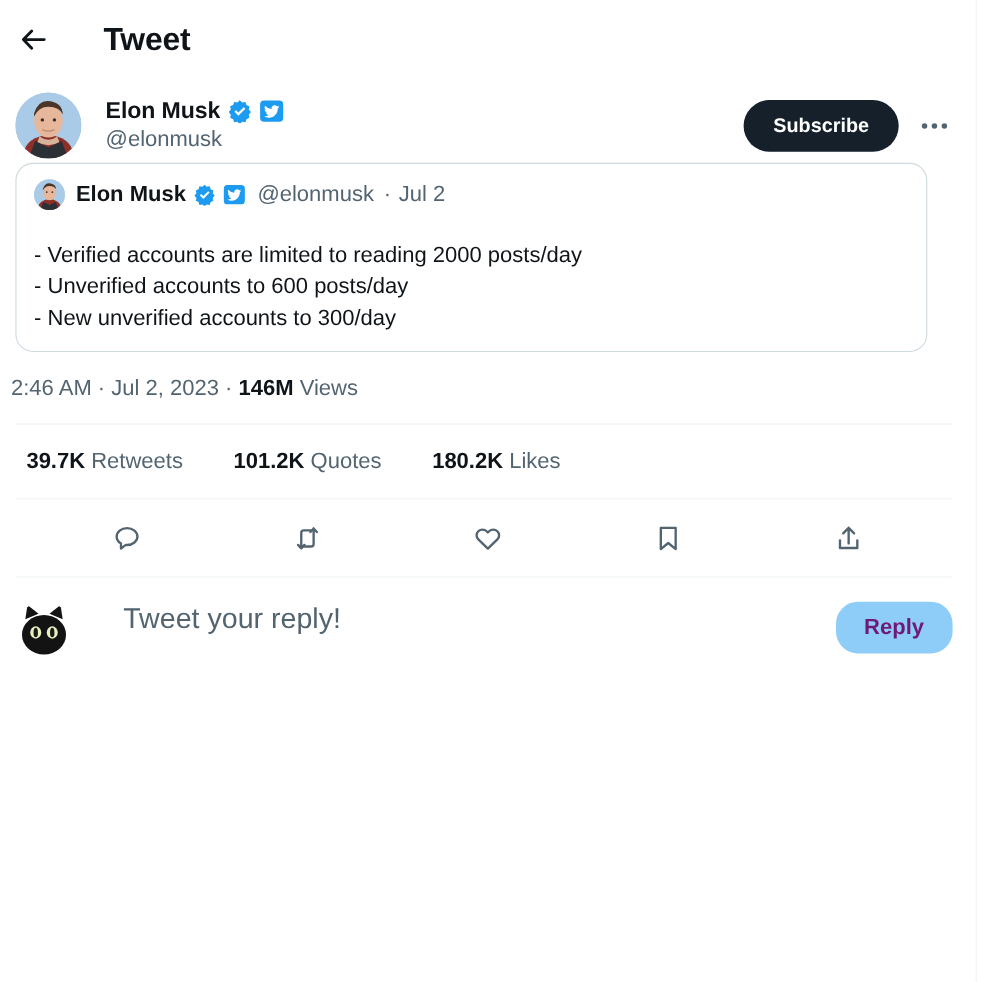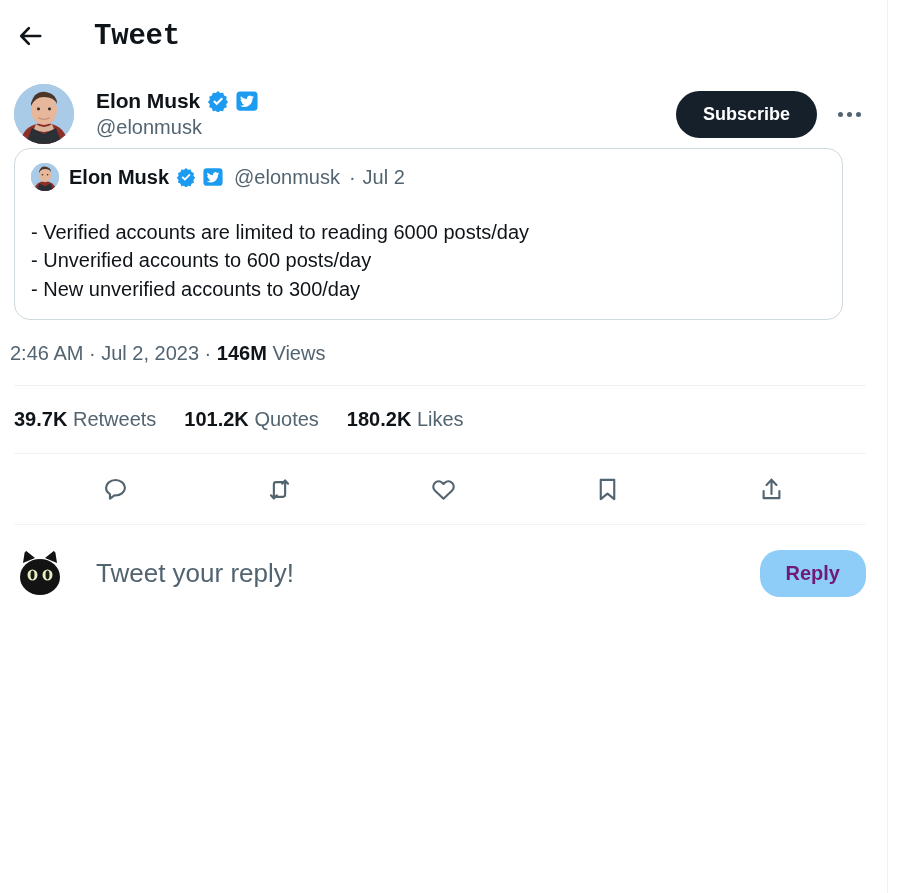--- a/index.html
+++ b/index.html
@@ -32,21 +32,20 @@
     height: 893px;
     background: #ffffff;
   }
 
   
   .header {
     display: flex;
     align-items: center;
     height: 72px;
     padding-left: 12px;
-    font-family: Liberation Mono, monospace;
   }
   .back-btn {
     width: 38px; height: 38px;
     display: flex; align-items: center; justify-content: center;
     border-radius: 50%;
     cursor: pointer;
     color: #0f1419;
     flex: 0 0 auto;
   }
   .header-title {
@@ -176,22 +175,22 @@
   }
   .meta-row b { color: #0f1419; font-weight: bold; }
   .rule {
     height: 1px;
     background: #eff3f4;
     margin: 0 21px 0 14px;
   }
   .stats-row {
     display: flex;
     align-items: center;
-    gap: 28px;
-    padding: 22px 14px;
+    gap: 46px;
+    padding: 22px 24px;
     font-size: 20px;
     color: #536471;
   }
   .stat b { color: #0f1419; font-weight: bold; }
 
   
   .actions-row {
     display: flex;
     align-items: center;
     justify-content: space-around;
@@ -202,22 +201,23 @@
     width: 44px; height: 44px;
     display: flex; align-items: center; justify-content: center;
     border-radius: 50%;
     color: #536471;
     cursor: pointer;
   }
 
   
   .reply-row {
     display: flex;
-    align-items: center;
+    align-items: flex-start;
     padding: 22px 21px 22px 14px;
+    gap: 16px;
   }
   .cat-avatar {
     width: 52px; height: 52px;
     border-radius: 50%;
     overflow: hidden;
     position: relative;
     background: #ffffff;
     flex: 0 0 auto;
   }
   .reply-placeholder {
@@ -323,21 +323,21 @@
           <svg width="20" height="20" viewBox="0 0 24 24">
             <rect x="0.5" y="1.5" width="23" height="21" rx="4" fill="#1d9bf0"></rect>
             <path fill="#ffffff" d="M19.6 7.6c-.56.25-1.16.42-1.79.5.64-.39 1.14-1 1.37-1.72-.6.36-1.27.62-1.98.76a3.12 3.12 0 0 0-5.31 2.84 8.85 8.85 0 0 1-6.43-3.26 3.12 3.12 0 0 0 .97 4.16c-.51-.02-.99-.16-1.41-.39v.04c0 1.51 1.07 2.77 2.5 3.06-.26.07-.54.11-.82.11-.2 0-.4-.02-.59-.06a3.12 3.12 0 0 0 2.91 2.17 6.26 6.26 0 0 1-3.88 1.34c-.25 0-.5-.02-.75-.05a8.82 8.82 0 0 0 4.78 1.4c5.73 0 8.87-4.75 8.87-8.87v-.4c.61-.44 1.14-.99 1.56-1.62Z"></path>
           </svg>
         </span>
         <span class="quote-handle">@elonmusk</span>
         <span class="quote-handle" style="margin-left:2px">·</span>
         <span class="quote-handle" style="margin-left:0">Jul 2</span>
       </div>
       <div class="quote-gap"></div>
-      <div class="quote-body">- Verified accounts are limited to reading 6000 posts/day</div>
+      <div class="quote-body">- Verified accounts are limited to reading 2000 posts/day</div>
       <div class="quote-body">- Unverified accounts to 600 posts/day</div>
       <div class="quote-body">- New unverified accounts to 300/day</div>
     </div>
 
     <div class="meta-row">
       <span>2:46 AM</span>
       <span>·</span>
       <span>Jul 2, 2023</span>
       <span>·</span>
       <b>146M</b>

